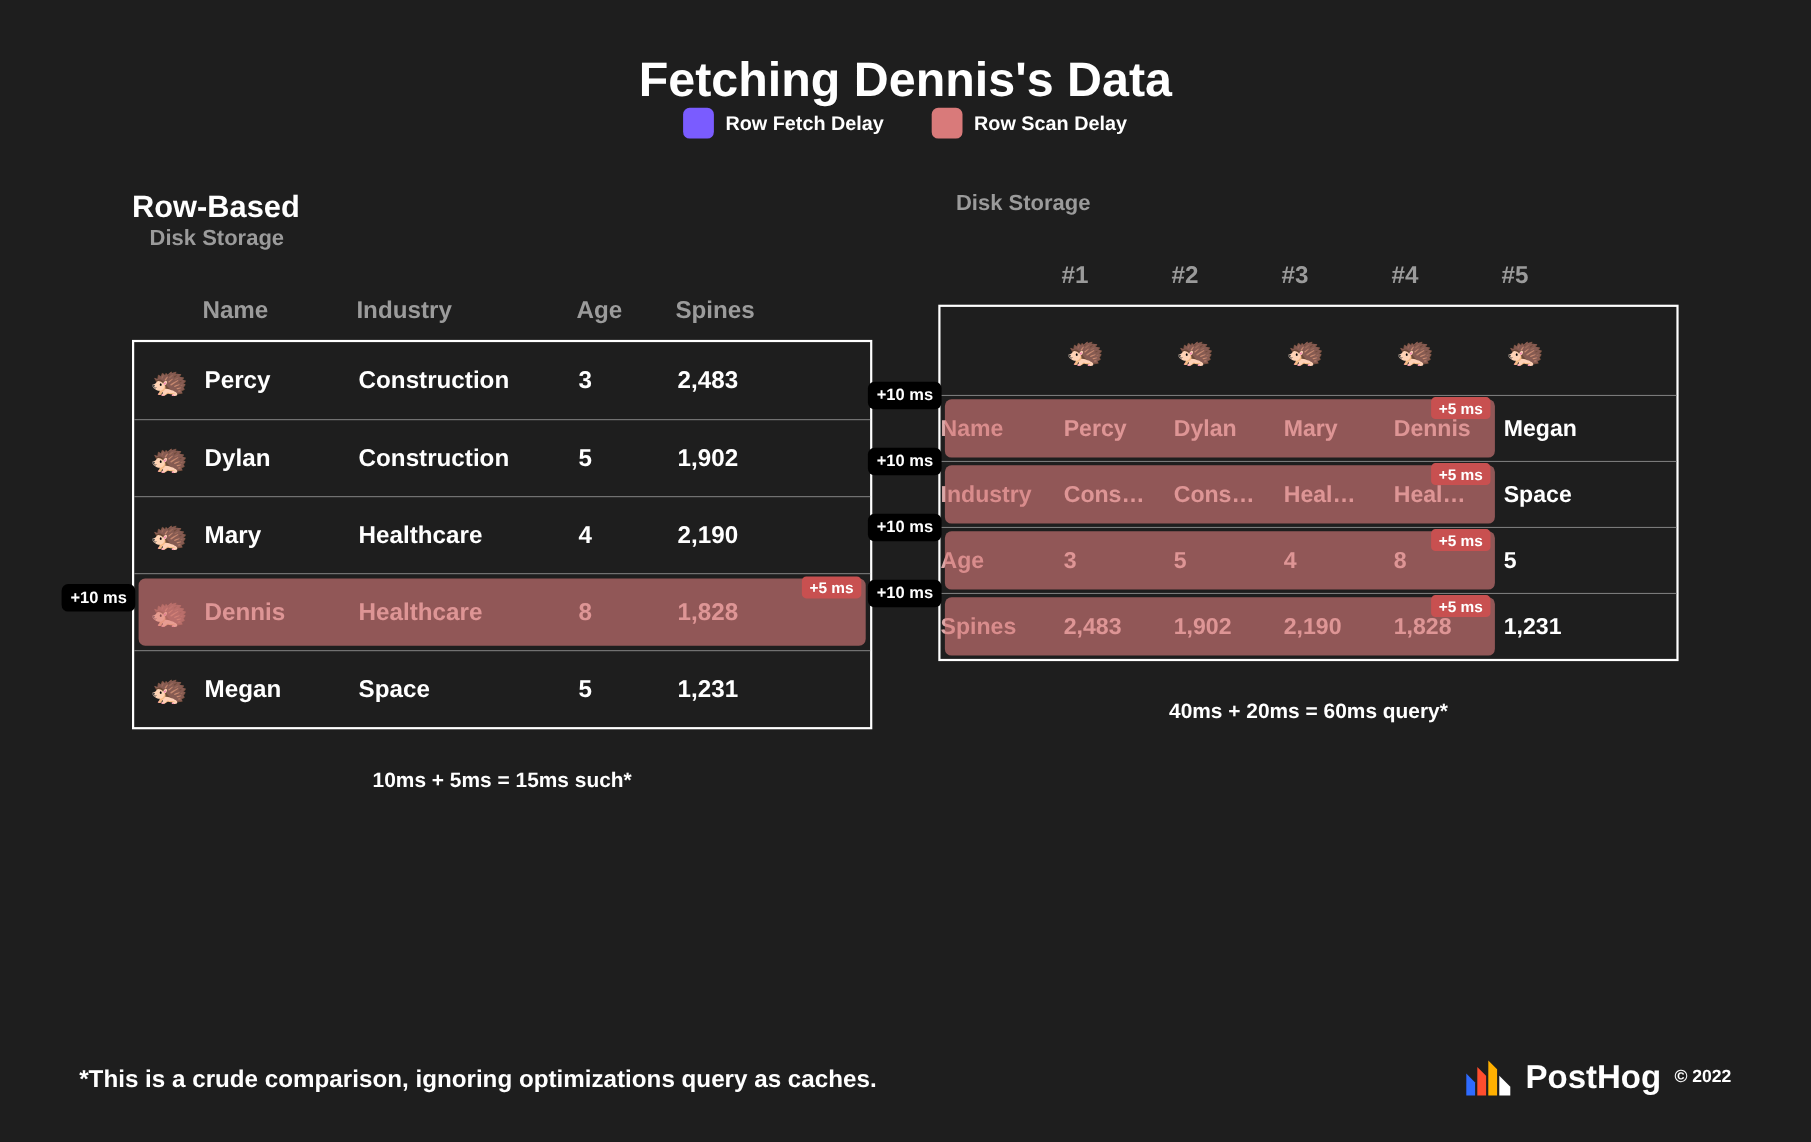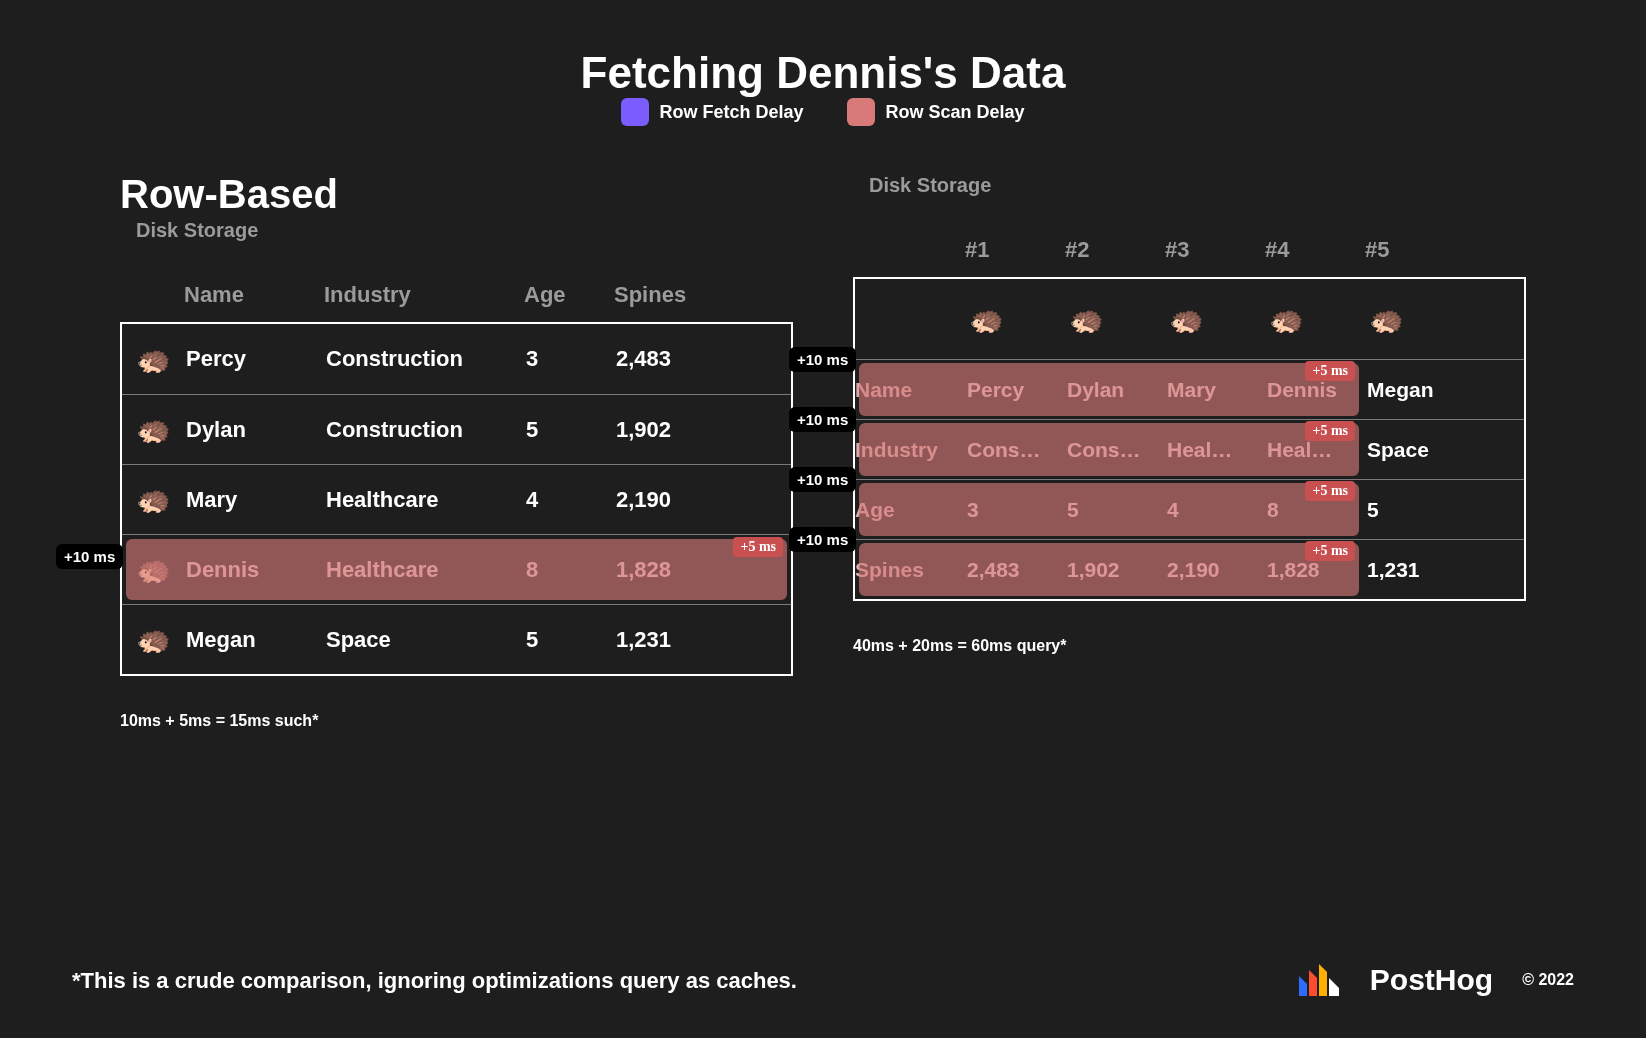--- a/index.html
+++ b/index.html
@@ -35,21 +35,21 @@
   }
   .swatch-purple { background: #7a5cff; }
   .swatch-red { background: #d97a7a; }
   .panels {
     display: flex;
     justify-content: space-between;
     padding: 46px 120px 0 120px;
     gap: 60px;
   }
   .panel { flex: 1; position: relative; }
-  .panel-title { font-size: 40px; font-weight: 800; }
+  .panel-title { font-size: 28px; font-weight: 800; }
   .panel-sub { font-size: 20px; font-weight: 600; color: #9b9b9b; margin-top: 2px; margin-left: 16px; }
   .tbl {
     border: 2px solid #fff;
     margin-top: 22px;
     width: 100%;
   }
   .hdr-row, .row {
     display: flex;
     align-items: center;
   }
@@ -71,21 +71,20 @@
   .cb .row { height: 60px; font-size:21px; }
   .cb .avatar-row { height: 80px; }
   .cb .row .c-label.dim { color: #d9a8a8; }
   .cb .c-truncate { white-space:nowrap; overflow:hidden; text-overflow:ellipsis; padding-right:8px; }
   
   .hl {
     position: absolute;
     background: rgba(217,122,122,0.62);
     border-radius: 6px;
     pointer-events: none;
-    font-family: Liberation Serif, serif;
   }
   .hl .ms-badge {
     position: absolute;
     top: -2px; right: 4px;
     background: #c85050;
     color: #fff;
     font-size: 14px;
     font-weight: 700;
     padding: 2px 7px;
     border-radius: 4px;
@@ -95,33 +94,34 @@
     position: absolute;
     left: -64px;
     background: #000000;
     color: #fff;
     font-size: 15px;
     font-weight: 700;
     padding: 4px 8px;
     border-radius: 6px;
   }
   .summary {
-    font-size: 16px;
+    text-align: center;
+    font-size: 19px;
     font-weight: 800;
     margin-top: 36px;
   }
   .footnote {
     position: absolute;
     bottom: 44px; left: 72px;
     font-size: 22px; font-weight: 800;
   }
   .brand {
     position: absolute;
     bottom: 40px; right: 72px;
-    display: flex; align-items:center; gap: 29px;
+    display: flex; align-items:center; gap: 12px;
   }
   .brand-name { font-size: 30px; font-weight: 800; }
   .brand-year { font-size: 16px; font-weight: 700; }
   .hog {
     width: 40px; height: 40px;
     display:inline-flex; align-items:center; justify-content:center;
     font-size: 28px;
   }
   .rb-wrap, .cb-wrap { position: relative; }
   .cb .hdr-row .c-label { }

